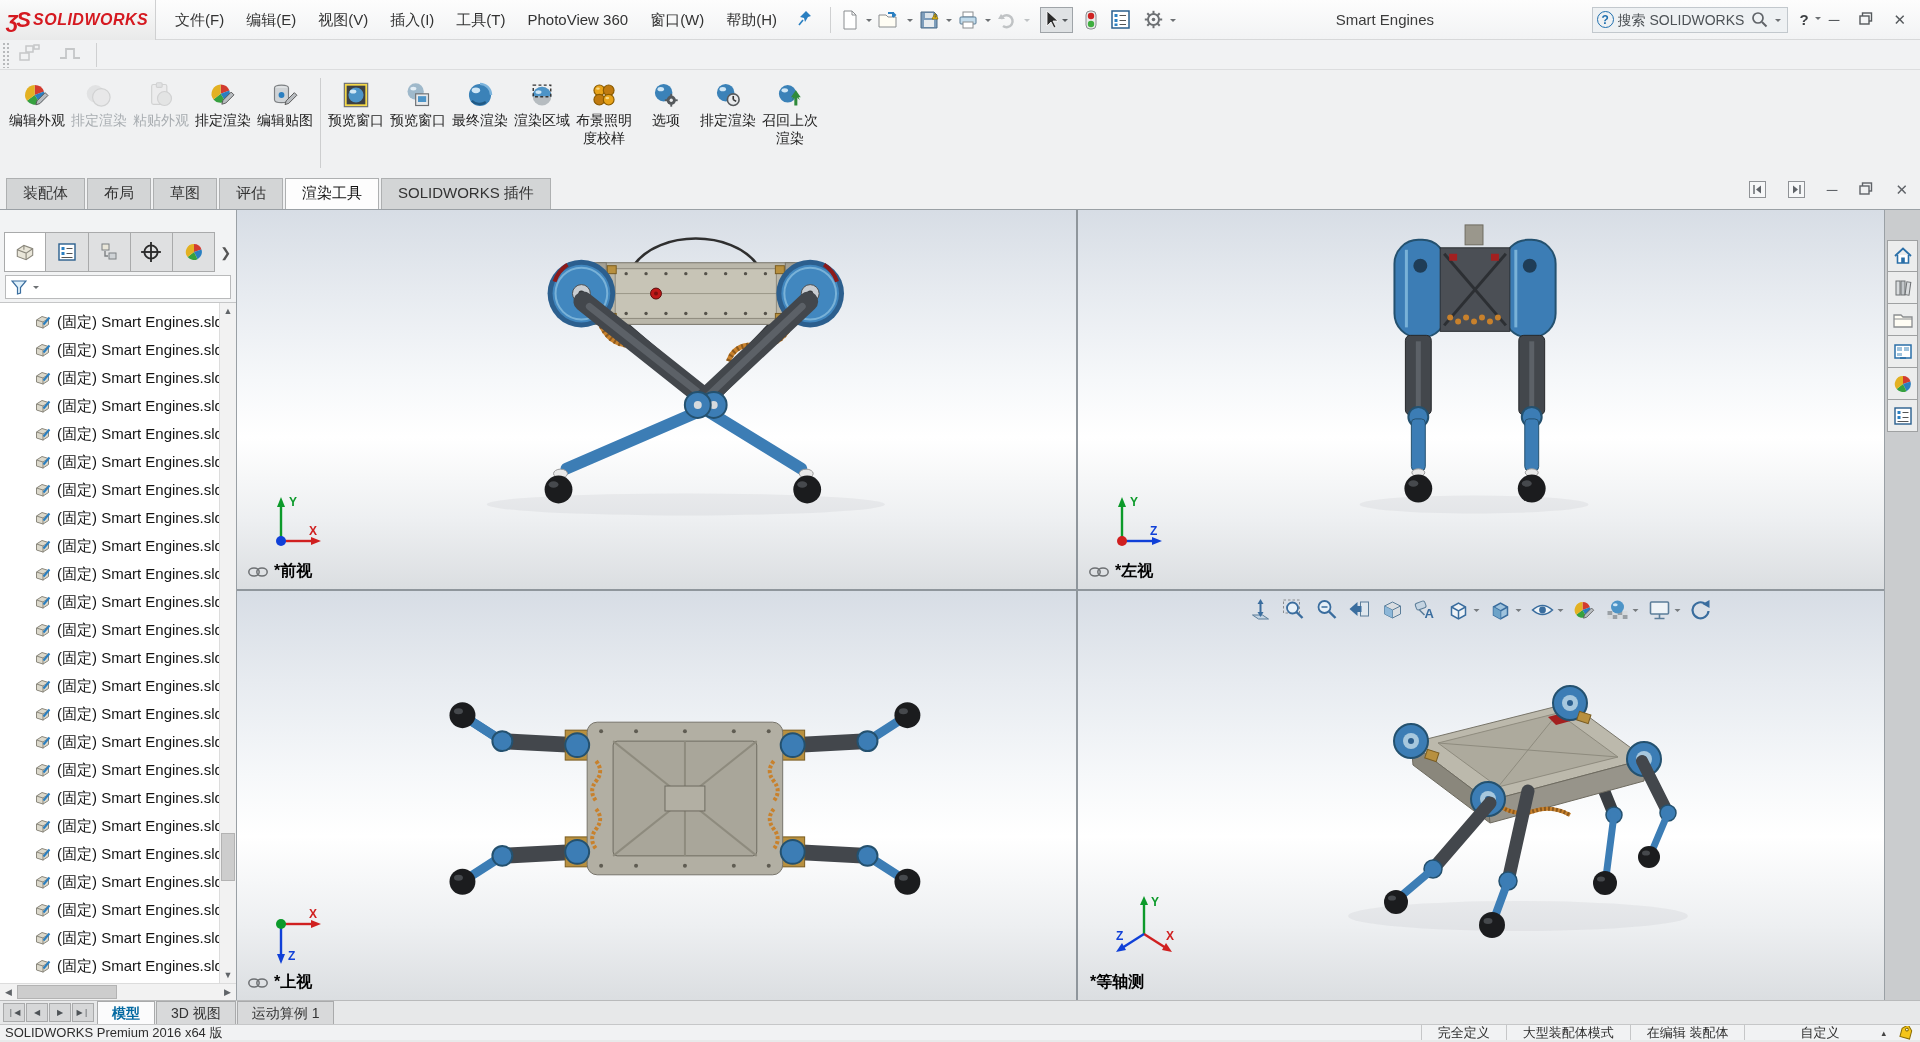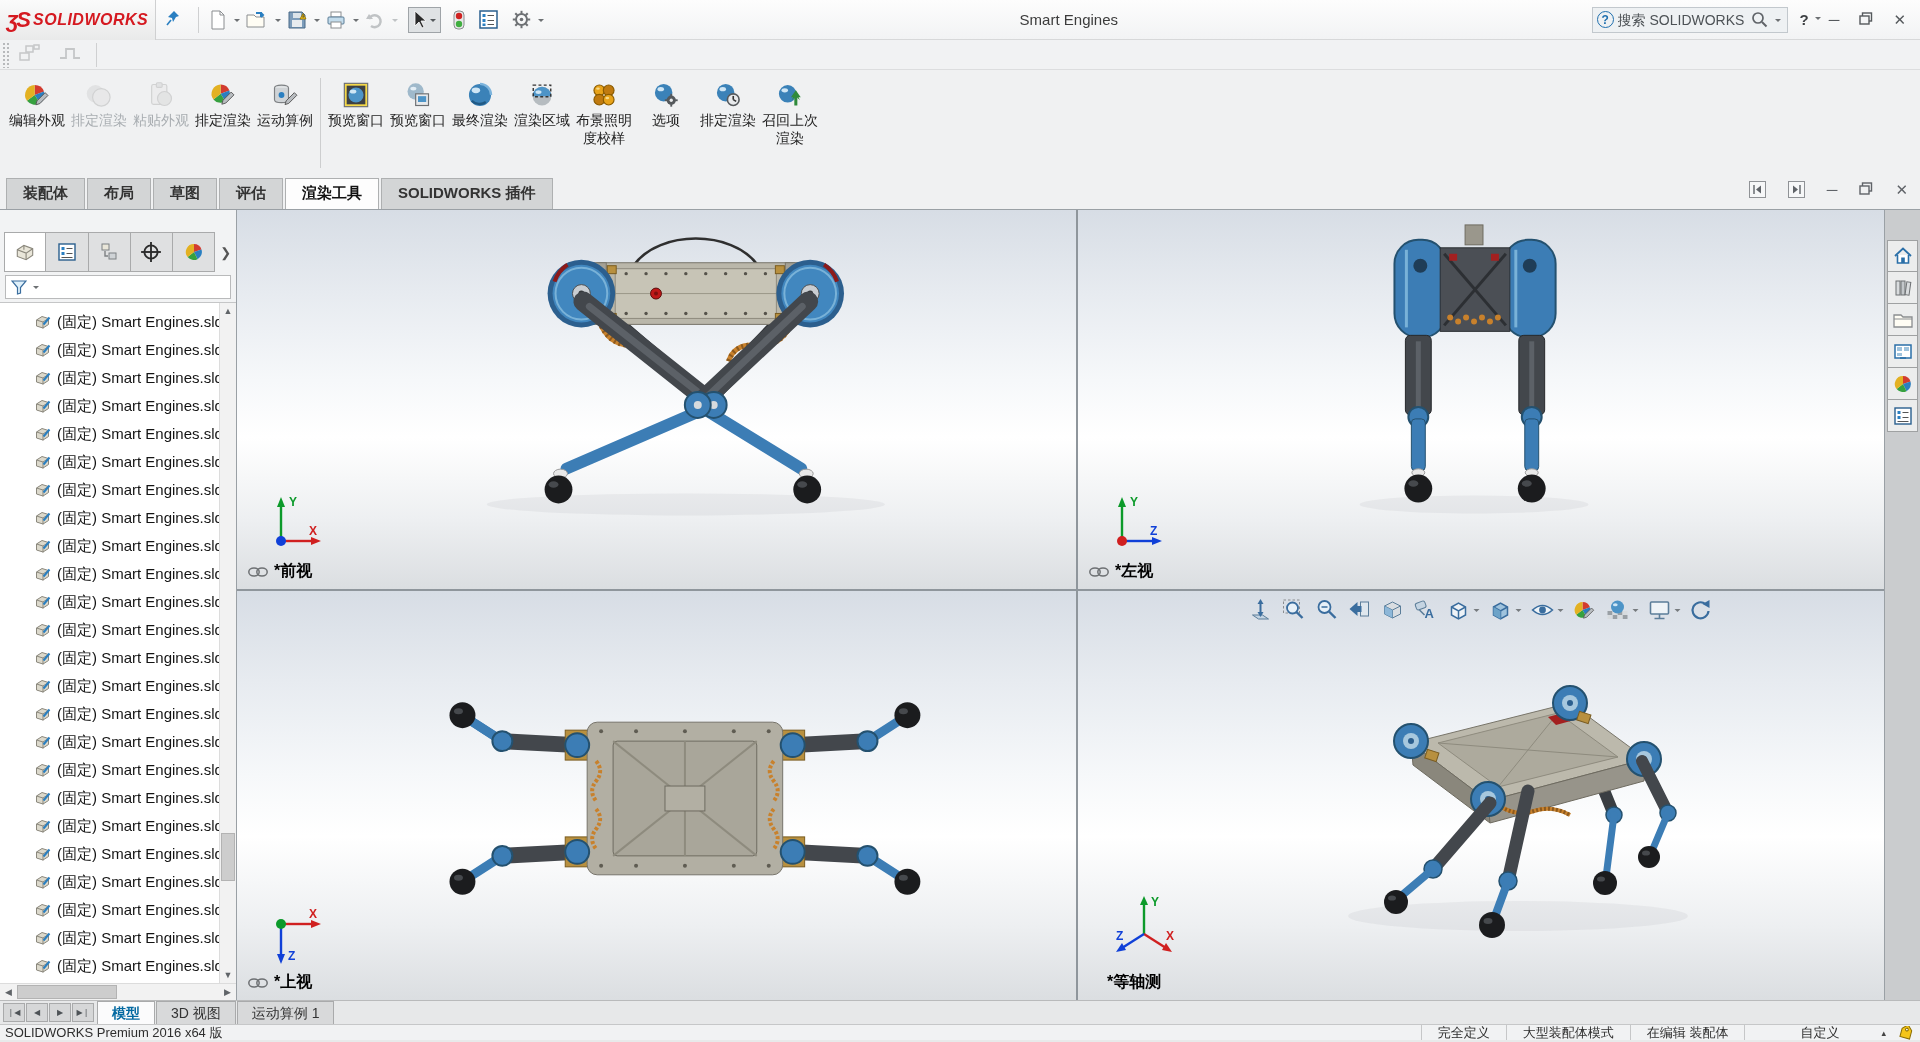--- a/index.html
+++ b/index.html
@@ -113,20 +113,31 @@
 </head>
 <body>
 
 <div class="app">
 
   <div class="menubar">
     <div class="logo">
       <span class="logo-mark">ʒS</span>
       <span class="logo-text">SOLIDWORKS</span>
     </div>
+    <div class="menus">
+
+    <div class="menu">文件(F)</div>
+        <div class="menu">编辑(E)</div>
+        <div class="menu">视图(V)</div>
+        <div class="menu">插入(I)</div>
+        <div class="menu">工具(T)</div>
+        <div class="menu">PhotoView 360</div>
+        <div class="menu">窗口(W)</div>
+        <div class="menu">帮助(H)</div>
+      </div>
     <span class="pin">
       <svg width="14" height="16" viewBox="0 0 14 16">
           <path d="M8,1 L13,6 L10,7 L7,12 L6,8 L2,7 Z" fill="#2a7fc1"></path>
           <line x1="5" y1="10" x2="1" y2="15" stroke="#2a7fc1" stroke-width="1.6"></line>
         </svg>
     </span>
     <div class="mb-divider"></div>
     <div class="qicons">
       <span class="qicon">
         <svg width="18" height="20" viewBox="0 0 18 20">
@@ -299,21 +310,21 @@
     </div>
     <div class="rbtn">
       <span class="ricon">
         <svg width="28" height="28" viewBox="0 0 24 24">
             <ellipse cx="9" cy="6" rx="6" ry="2.5" fill="#dfe2e4" stroke="#7d8083"></ellipse>
             <path d="M3,6 v10 a6,2.5 0 0 0 12,0 v-10" fill="#cfd3d6" stroke="#7d8083"></path>
             <circle cx="9" cy="12" r="2.5" fill="#2a7fc1"></circle>
             <path d="M13,17 L20,10 l2.2,2.2 -7,7 -3.2,1 z" fill="#b9bdc1" stroke="#555" stroke-width="0.8"></path>
           </svg>
       </span>
-      <span class="rlabel">运动算例</span>
+      <span class="rlabel">编辑贴图</span>
     </div>
     <div class="r-div"></div>
     <div class="rbtn">
       <span class="ricon">
         <svg width="28" height="28" viewBox="0 0 24 24">
             <rect x="2" y="2" width="20" height="20" fill="#f5d94a" stroke="#6d7073"></rect>
             <rect x="4" y="4" width="16" height="16" fill="#3d4043"></rect>
             <circle cx="12" cy="12" r="6.5" fill="#4d94c7"></circle>
             <ellipse cx="9.5" cy="9" rx="2.8" ry="1.8" fill="#cfe6f5"></ellipse>
           </svg>
@@ -403,21 +414,21 @@
             <polygon points="17,22 17,13 13.5,16.5 17,8.5 20.5,16.5 17,13" fill="#2f8a3a"></polygon>
             <path d="M17,21 v-9" stroke="#2f8a3a" stroke-width="2.6"></path>
             <polygon points="12.8,14 17,8 21.2,14" fill="#2f8a3a"></polygon>
           </svg>
       </span>
       <span class="rlabel">召回上次渲染</span>
     </div>
   </div>
 
   <div class="tabrow">
-    <div style="display:flex;align-items:flex-end;font-weight:bold;">
+    <div style="display:flex;align-items:flex-end;">
 
     <div class="ctab">装配体</div>
         <div class="ctab">布局</div>
         <div class="ctab">草图</div>
         <div class="ctab">评估</div>
         <div class="ctab active">渲染工具</div>
         <div class="ctab">SOLIDWORKS 插件</div>
       </div>
     <div class="docwin">
       <span class="panebtn">
@@ -1096,21 +1107,21 @@
           <line x1="30" y1="40" x2="30" y2="8" stroke="#0c9a2a" stroke-width="2.4"></line>
             <polygon points="30,2 26,11 34,11" fill="#0c9a2a"></polygon>
           <text x="37" y="12" font-size="12" font-weight="bold" fill="#0c9a2a">Y</text>
           <line x1="30" y1="40" x2="52" y2="54" stroke="#d02020" stroke-width="2.4"></line>
             <polygon points="58,58 48,56 52,49" fill="#d02020"></polygon>
           <text x="52" y="46" font-size="12" font-weight="bold" fill="#d02020">X</text>
           <line x1="30" y1="40" x2="8" y2="54" stroke="#1040d8" stroke-width="2.4"></line>
             <polygon points="2,58 8,49 12,56" fill="#1040d8"></polygon>
           <text x="2" y="46" font-size="12" font-weight="bold" fill="#1040d8">Z</text>
         </svg>
-        <div class="vp-label" style="left:29px">
+        <div class="vp-label" style="left:12px">
           <span>*等轴测</span>
         </div>
       </div>
     </div>
 
     <div class="taskpane">
       <div class="tp-btn">
         <svg width="20" height="20" viewBox="0 0 20 20">
             <path d="M2,10 L10,2.5 L18,10" fill="none" stroke="#2a6fa8" stroke-width="1.8"></path>
             <path d="M4.5,9 v8 h11 v-8" fill="#fff" stroke="#2a6fa8" stroke-width="1.6"></path>

